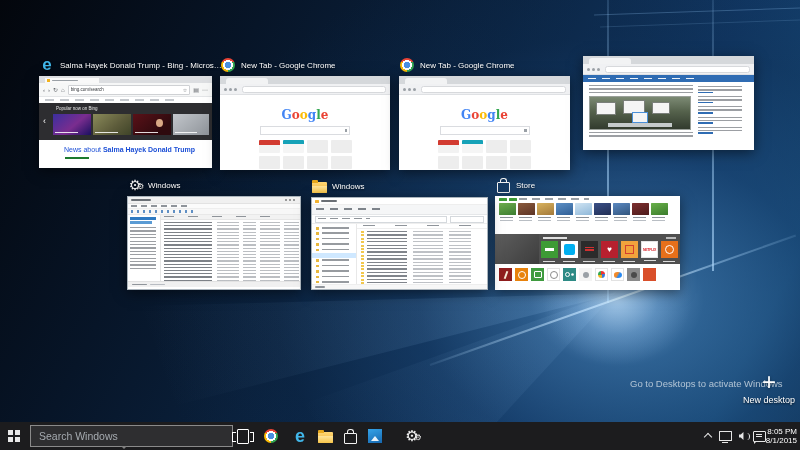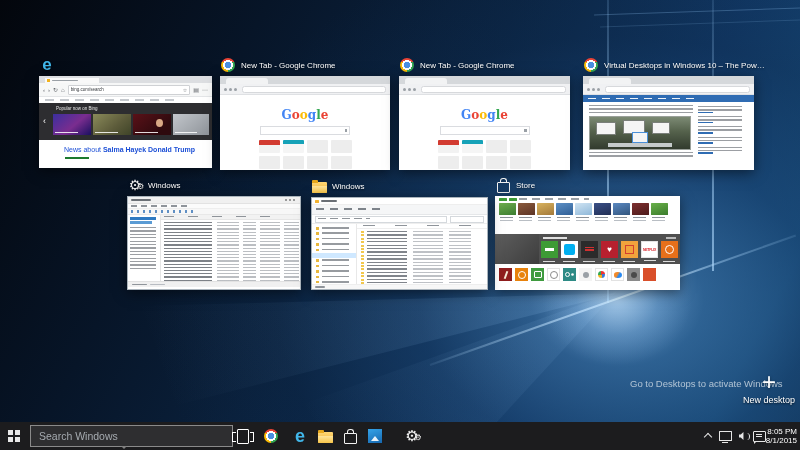--- a/index.html
+++ b/index.html
@@ -283,20 +283,21 @@
 
   <div class="activate">
     <div class="act2">Go to Desktops to activate Windows</div>
   </div>
 
   <div class="thumb" id="th1">
     <div class="t-title">
       <span class="t-ic">
           <span class="ic-edge-e">e</span>
         </span>
+      <span class="t-label">Salma Hayek Donald Trump - Bing - Micros…</span>
     </div>
     <div class="t-win">
       <div class="e-tabs">
         <div class="e-tab">
           <span class="e-fav"></span>
           <span class="bar" style="width:26px;background:#9aa0a6;"></span>
         </div>
       </div>
       <div class="e-toolbar">
         <span class="eg">‹</span>
@@ -394,26 +395,20 @@
           <div class="c-tile"></div>
           <div class="c-tile"></div>
           <div class="c-tile"></div>
           <div class="c-tile"></div>
         </div>
       </div>
     </div>
   </div>
 
   <div class="thumb" id="th4">
-    <div class="t-title">
-      <span class="t-ic">
-          <span class="ic-chrome"></span>
-        </span>
-      <span class="t-label">Virtual Desktops in Windows 10 – The Pow…</span>
-    </div>
     <div class="t-win">
       <div class="c-tabs">
           <div class="c-tab"></div>
         </div>
       <div class="c-bar">
         <span class="c-dot"></span>
         <span class="c-dot"></span>
         <span class="c-dot"></span>
         <span class="c-addr"></span>
       </div>

